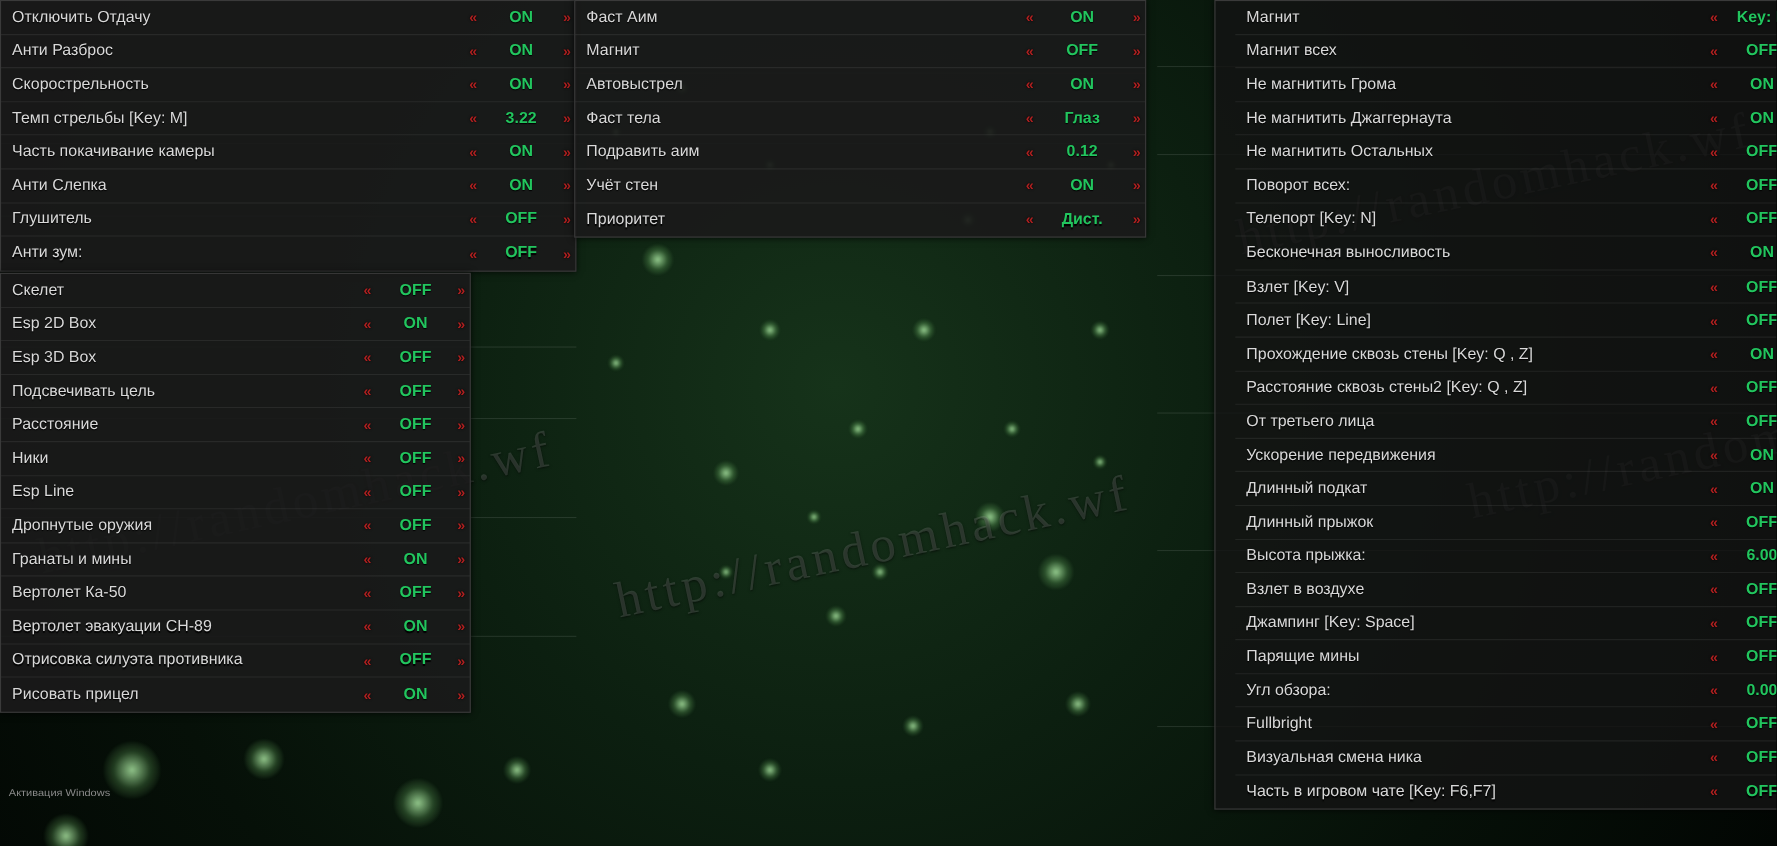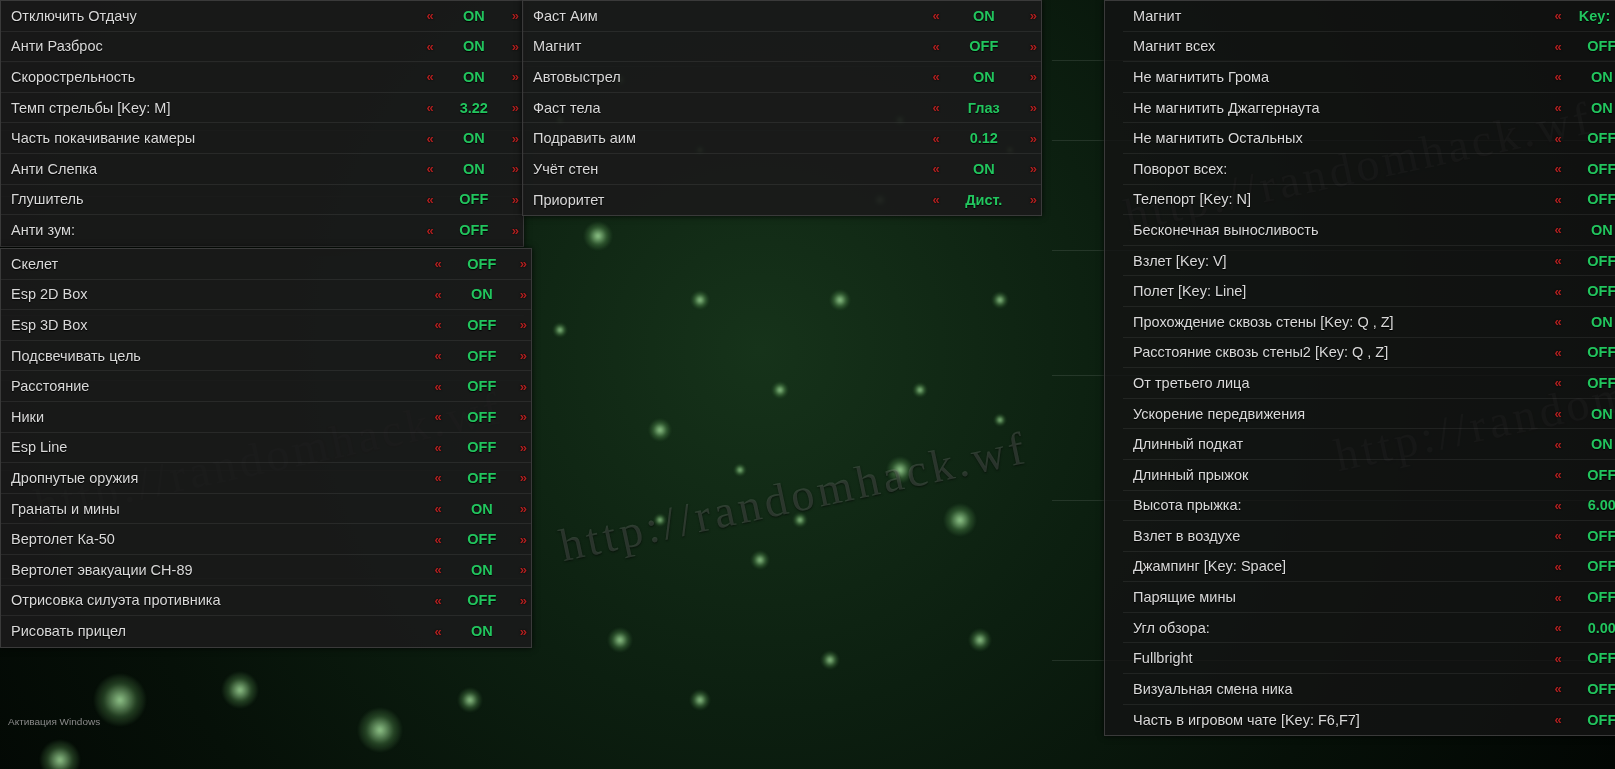--- a/index.html
+++ b/index.html
@@ -81,21 +81,21 @@
     font-size:14.5px;
     font-weight:bold;
     text-align:center;
     text-shadow:0 1px 1px #000;
     flex:0 0 auto;
     white-space:nowrap;
   }
 
   
   #panel-weapon{ left:0px;  top:0px;   width:524px; }
-  #panel-esp   { left:0px;  top:248px; width:532px; }
+  #panel-esp   { left:0px;  top:248px; width:428px; }
   #panel-aim   { left:522px;top:0px;   width:520px; }
   #panel-misc  { left:1104px;top:0px;  width:552px;padding-left:18px; }
 
   #panel-weapon .value,#panel-esp .value{ width:72px; }
   #panel-weapon .arrow.right,#panel-esp .arrow.right{ margin-left:2px; }
   #panel-aim .value{ width:80px; }
   #panel-misc .value{ width:72px; }
   
   .streak{position:absolute;height:1px;background:rgba(255,255,255,0.10);}
 

